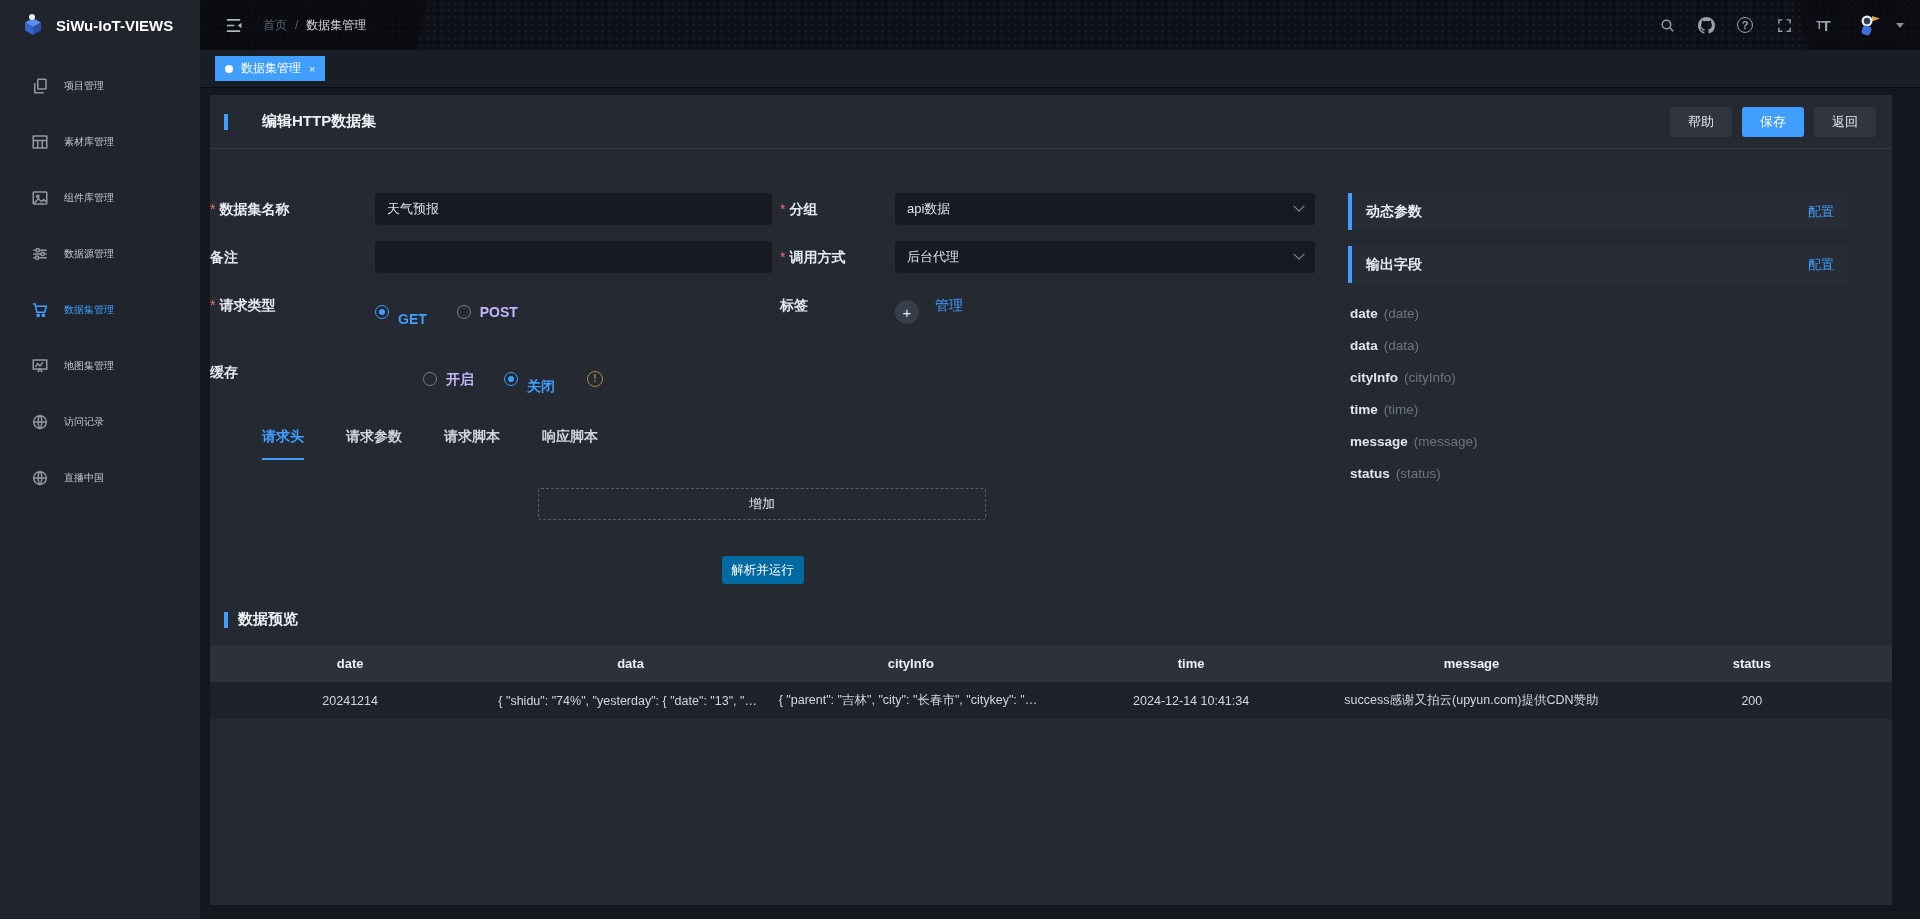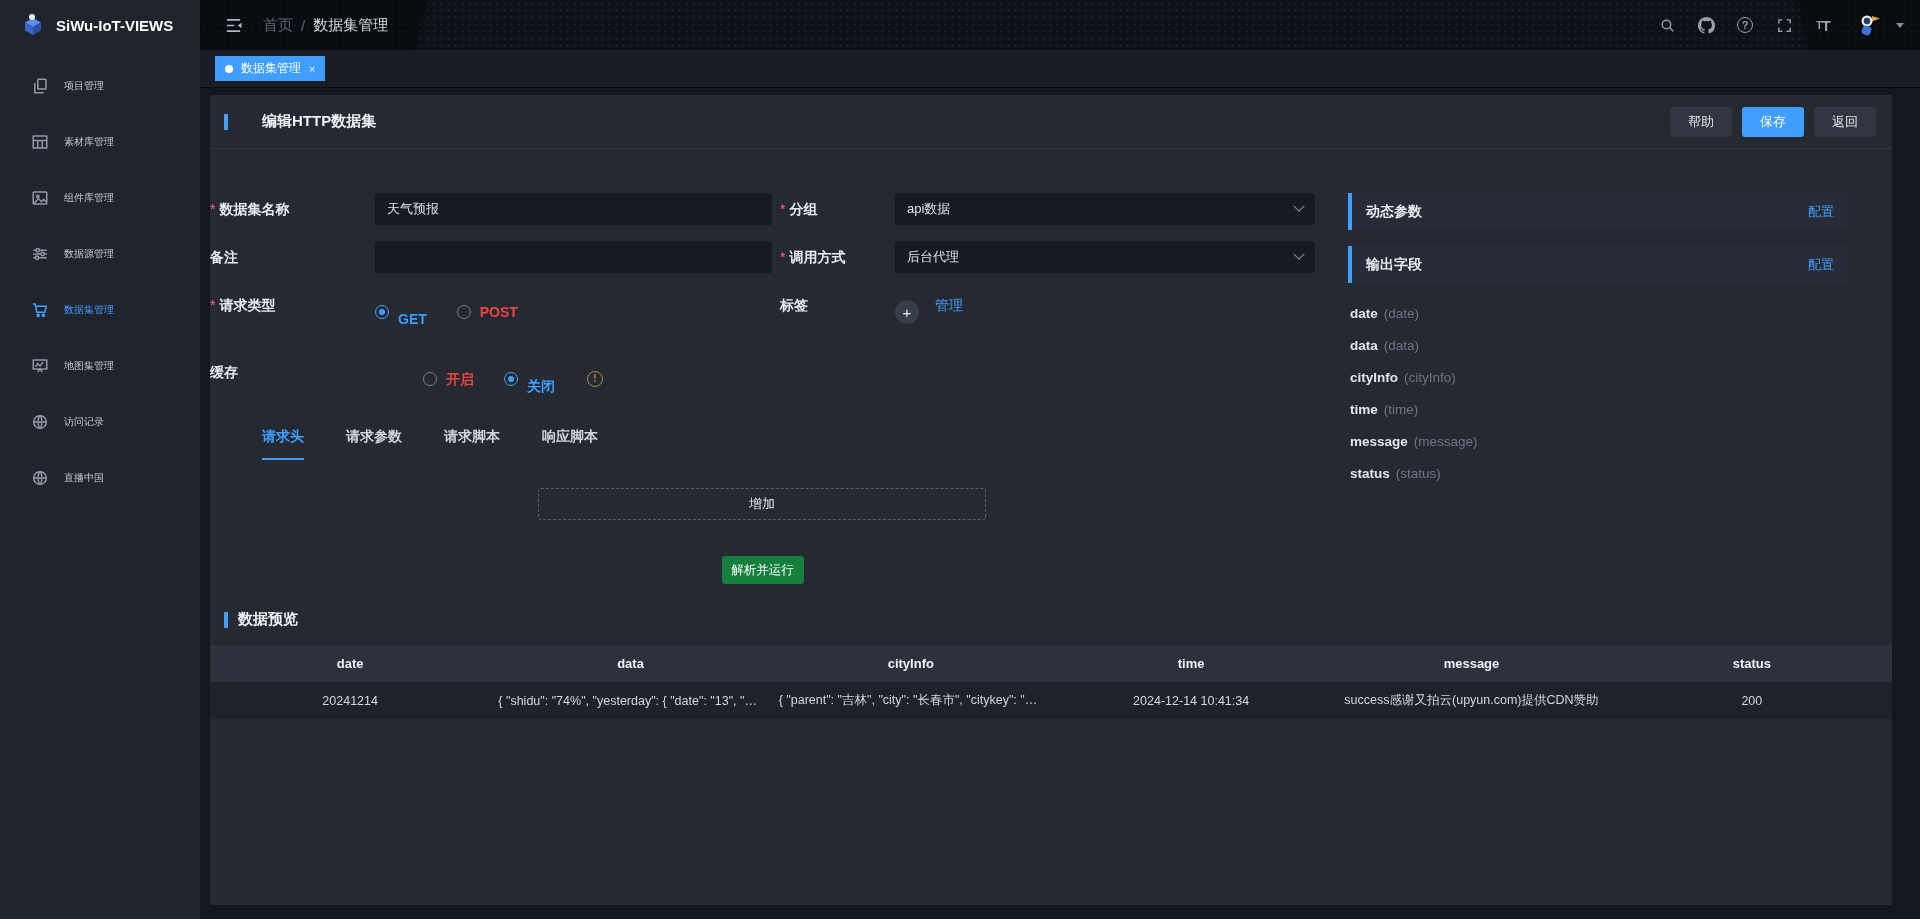--- a/index.html
+++ b/index.html
@@ -23,21 +23,21 @@
   
   .main { flex:1; display:flex; flex-direction:column; min-width:0; }
   .topbar { height:50px; flex-shrink:0; display:flex; align-items:center; position:relative;
     background:
       linear-gradient(104deg, rgba(5,7,10,.55) 0 13%, rgba(5,7,10,0) 13.3%),
       linear-gradient(256deg, rgba(5,7,10,.5) 0 7%, rgba(5,7,10,0) 7.3%),
       radial-gradient(rgba(255,255,255,.055) 1px, transparent 1.3px),
       #0d1016;
     background-size:auto,auto,7px 7px,auto; }
   .fold { margin-left:24px; color:#aeb4be; cursor:pointer; display:flex; }
-  .breadcrumb { margin-left:20px; font-size:15px; display:flex; gap:8px; align-items:center; }
+  .breadcrumb { margin-left:20px; font-size:12px; display:flex; gap:8px; align-items:center; }
   .bc-home { color:#5d6470; }
   .bc-sep { color:#5d6470; }
   .bc-cur { color:#d6dae1; }
   .topbar-right { margin-left:auto; margin-right:16px; display:flex; align-items:center; gap:21px; color:#9aa0ab; }
   .tb-icon { width:18px; height:18px; display:flex; align-items:center; justify-content:center; cursor:pointer; }
   .tb-icon svg { width:17px; height:17px; }
   .circle-q { width:16px; height:16px; border:1.6px solid #9aa0ab; border-radius:50%;
     font-size:11px; font-weight:bold; display:flex; align-items:center; justify-content:center; }
   .font-ic { font-size:15px; font-weight:bold; letter-spacing:-1px; }
   .font-ic small { font-size:10px; font-weight:bold; }
@@ -85,40 +85,40 @@
   .chevron { margin-left:auto; width:8px; height:8px; border-right:1.5px solid #8a8f99;
     border-bottom:1.5px solid #8a8f99; transform:rotate(45deg) translate(-2px,-2px); }
 
   .radio-group { display:flex; align-items:center; line-height:32px; }
   .radio { display:flex; align-items:center; gap:9px; margin-right:30px; cursor:pointer; }
   .radio-circle { width:14px; height:14px; border-radius:50%; border:1px solid #767e8a;
     position:relative; flex-shrink:0; }
   .radio.checked .radio-circle { border-color:#409eff; }
   .radio.checked .radio-circle::after { content:""; position:absolute; left:3px; top:3px;
     width:6px; height:6px; border-radius:50%; background:#409eff; }
-  .radio-label { font-size:14px; font-weight:600; color:#ef4444; }
+  .radio-label { font-size:14px; font-weight:600; color:#c4b5fd; }
   .radio.checked .radio-label { color:#409eff;margin-top:14px; }
   .warn-ic { width:16px; height:16px; border:1.5px solid #b08a3e; border-radius:50%;
     color:#b08a3e; font-size:10px; font-weight:bold; display:flex; align-items:center;
     justify-content:center; margin-left:2px; align-self:center; }
   .plus-btn { width:24px; height:24px; border-radius:50%; background:#3a4removed; }
   .plus-btn { width:24px; height:24px; border-radius:50%; background:#383e49; color:#e8ebf0;
     display:flex; align-items:center; justify-content:center; font-size:15px; cursor:pointer;
     align-self:center; }
   .manage-link { color:#409eff; font-size:14px; line-height:32px; margin-left:16px; cursor:pointer; }
 
   .tabs-row { margin:26px 0 0 52px; display:flex; gap:42px; font-size:14px; color:#cfd4db; }
   .tab-item { padding-bottom:12px; cursor:pointer; font-weight:600; }
   .tab-item.active { color:#409eff; border-bottom:2px solid #409eff; }
 
   .add-btn { margin:28px 0 0 328px; width:448px; height:32px; border:1px dashed #565d69;
     background:transparent; color:#e3e6ec; font-size:13px; border-radius:3px; cursor:pointer;
     font-family:inherit; }
   .run-row { margin-top:36px; width:1105px; display:flex; justify-content:center; }
-  .run-btn { width:82px; height:28px; background:#15803d; border:none; border-radius:3px;
+  .run-btn { width:82px; height:28px; background:#0369a1; border:none; border-radius:3px;
     color:#fff; font-size:12.5px; cursor:pointer; font-family:inherit; }
 
   
   .right-panel { width:500px; flex-shrink:0; margin-right:44px; }
   .panel-header { height:37px; background:#272c36; border-left:4px solid #409eff;
     display:flex; align-items:center; padding:0 14px; }
   .panel-header + .panel-header-gap { height:16px; }
   .panel-title { font-weight:bold; font-size:14px; color:#e8ebf0; }
   .config-link { margin-left:auto; color:#409eff; font-size:13px; cursor:pointer; }
   .fields { padding:14px 0 0 2px; }

